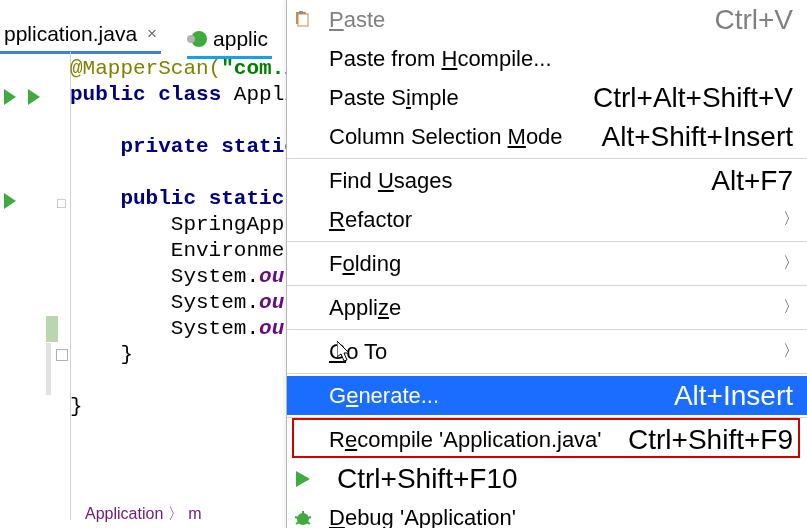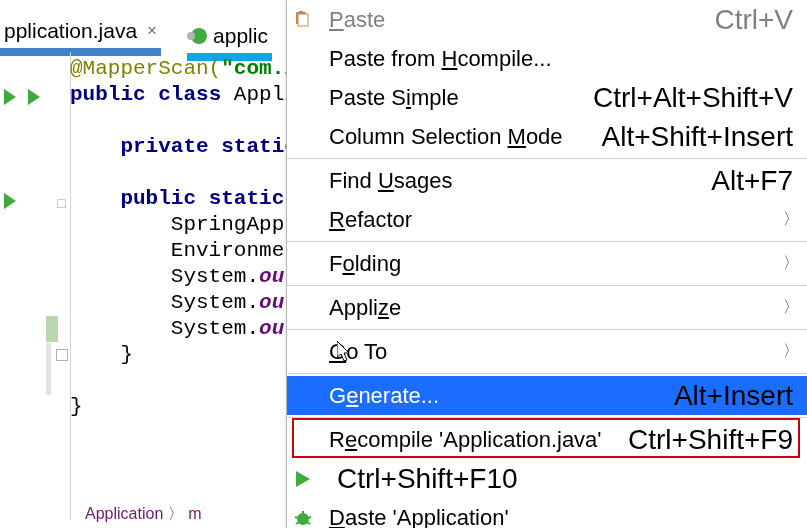--- a/index.html
+++ b/index.html
@@ -24,21 +24,21 @@
     display: flex;
     align-items: center;
   }
   .tab {
     display: flex;
     align-items: center;
     height: 34px;
     padding: 0 4px 0 4px;
     font-size: 21px;
     color: #000;
-    border-bottom: 8px solid #0ea5e9;
+    border-bottom: 3px solid #0ea5e9;
   }
   .tab.active {
     border-bottom-color: #4083c9;
   }
   .tab .tab-icon {
     margin-right: 6px;
   }
   .tab .close {
     margin-left: 10px;
     color: #6e6e6e;
@@ -128,21 +128,21 @@
   .item .shortcut {
     color: #000;
     font-size: 28px;
     margin-left: 8px;
   }
   .item.disabled .shortcut { color: #808080; }
   .item.selected {
     background: #1a6dff;
     color: #fff;
   }
-  .item.selected .shortcut { color: #000000; }
+  .item.selected .shortcut { color: #ffffff; }
   .sep {
     height: 0;
     border-top: 1px solid #d3d3d3;
     margin: 2px 0;
   }
   .mn { text-decoration: underline; }
   .sub-arrow {
     color: #444;
     font-size: 16px;
     width:10px;
@@ -321,21 +321,21 @@
     <span class="icon">
       <svg width="20" height="20" viewBox="0 0 20 20">
           <circle cx="10" cy="11" r="6" fill="#3fab3f"></circle>
           <line x1="10" y1="3" x2="10" y2="6" stroke="#3fab3f" stroke-width="2"></line>
           <line x1="2" y1="9" x2="5" y2="10" stroke="#3fab3f" stroke-width="2"></line>
           <line x1="18" y1="9" x2="15" y2="10" stroke="#3fab3f" stroke-width="2"></line>
           <line x1="3" y1="16" x2="6" y2="14" stroke="#3fab3f" stroke-width="2"></line>
           <line x1="17" y1="16" x2="14" y2="14" stroke="#3fab3f" stroke-width="2"></line>
         </svg>
     </span>
-    <span class="label"><span class="mn">D</span><span>aste 'Application'</span></span>
+    <span class="label"><span class="mn">D</span><span>ebug 'Application'</span></span>
   </div>
 
 </div>
 
 <div class="redbox"></div>
 
 <svg class="cursor" viewBox="0 0 16 22">
   <polygon points="0,0 0,16 4,13 7,20 10,19 7,12 12,12" fill="#ffffff" stroke="#000" stroke-width="1"></polygon>
 </svg>
 

